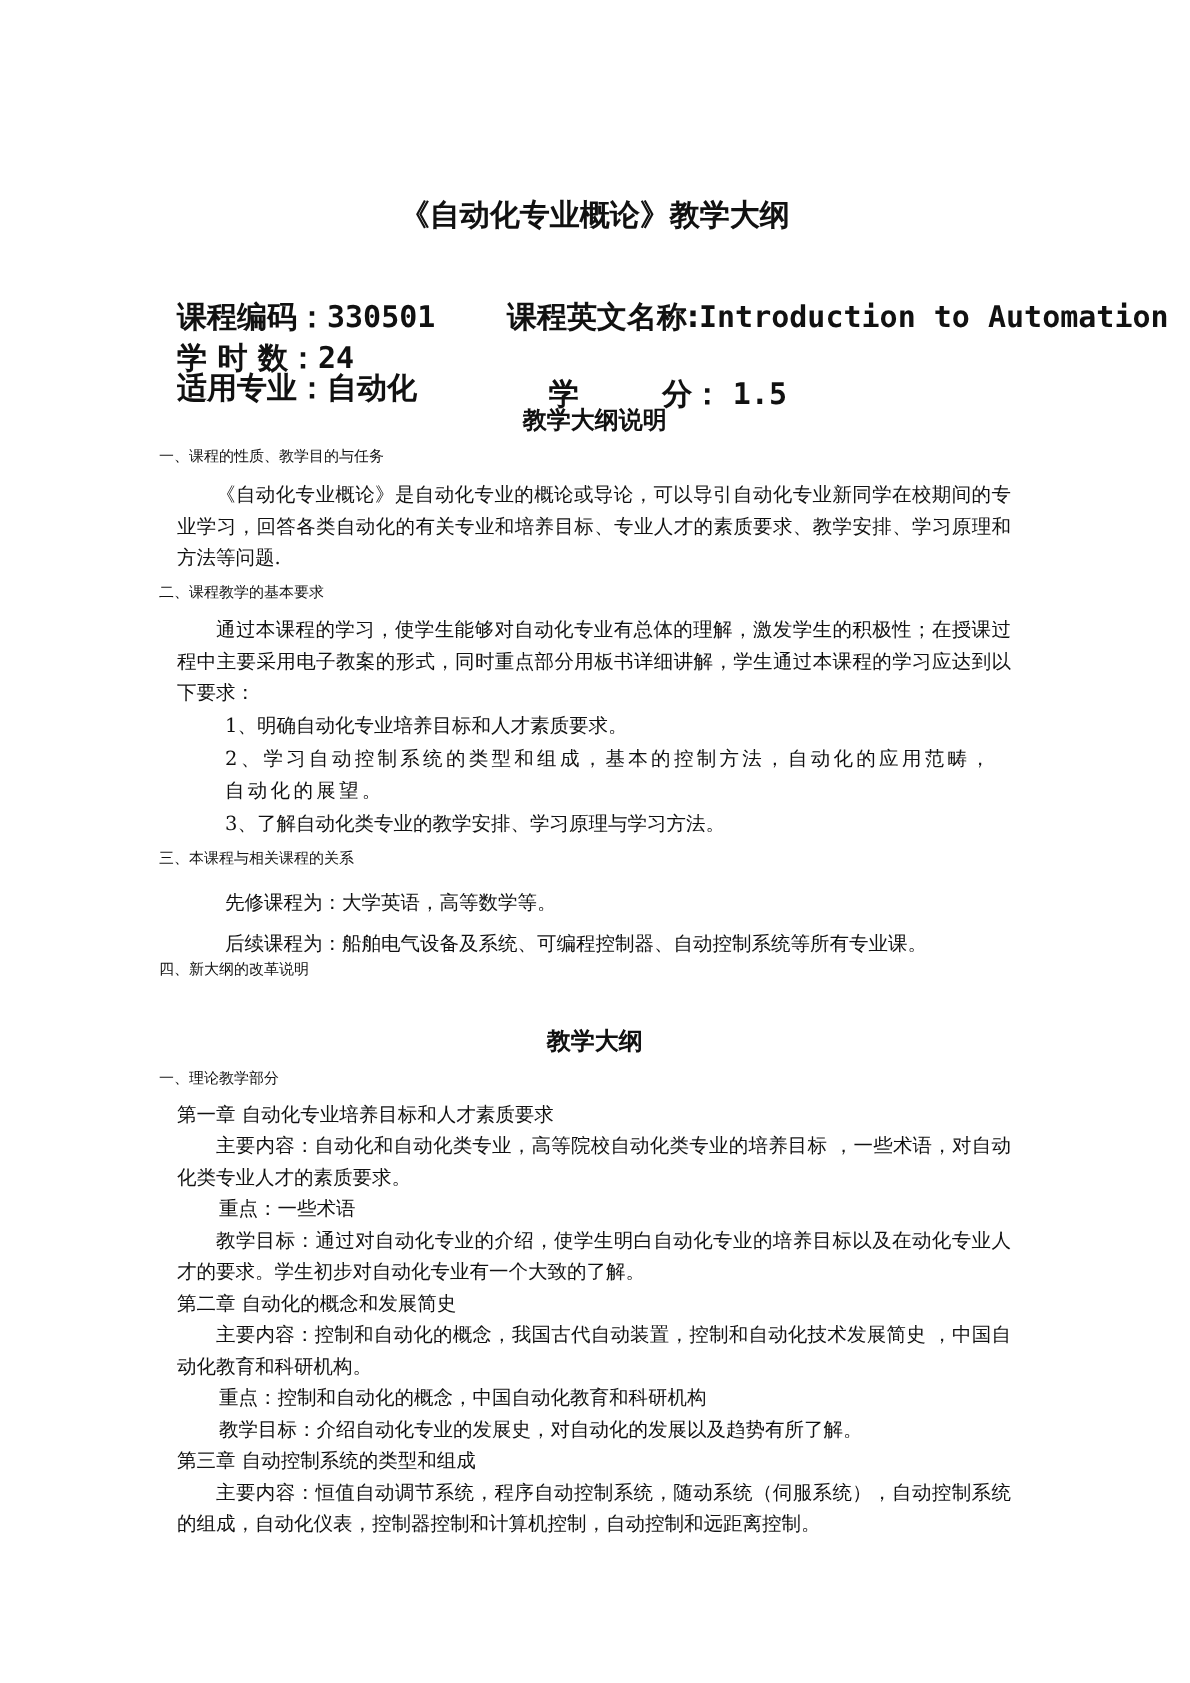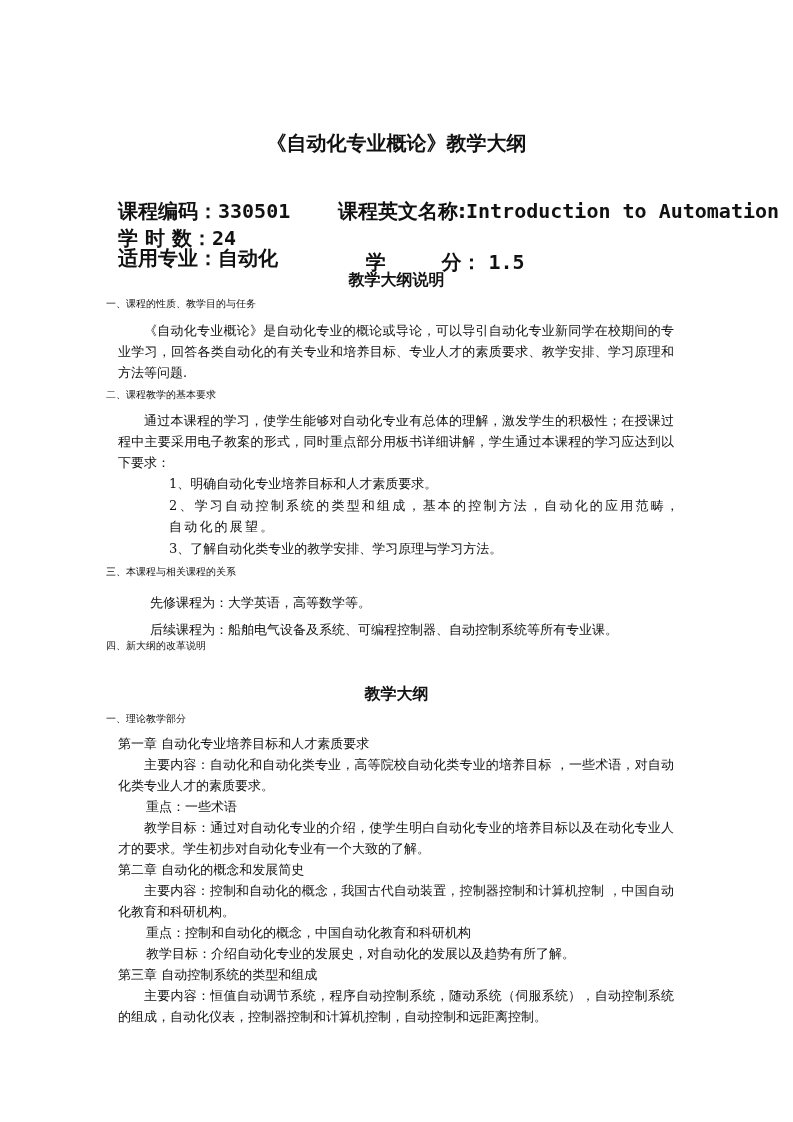--- a/index.html
+++ b/index.html
@@ -10,21 +10,21 @@
   .title { left:0; width:793px; top:130px; text-align:center; font-size:20px; font-weight:bold;
            font-family:"DejaVu Sans", "Liberation Sans", sans-serif; }
   .meta { font-size:20px; font-weight:bold; font-family:"DejaVu Sans", sans-serif; }
   .meta .mono { font-family:"DejaVu Sans Mono", "Liberation Mono", monospace; font-weight:bold; }
   .sec-title { left:0; width:793px; text-align:center; font-size:16px; font-weight:bold;
                font-family:"DejaVu Sans", sans-serif; }
   .h2 { left:106px; font-size:10px; font-weight:normal; font-family:"DejaVu Sans", sans-serif; }
   .p { font-size:13px; line-height:21px; }
   .para { position:absolute; left:118px; width:556px; font-size:13px; line-height:21px;
           text-align:justify; text-indent:26px; white-space:normal; }
-  .item { font-size:13px;margin-left:19px; }
+  .item { font-size:13px; }
   .spaced { letter-spacing:2.2px; }
 </style>
 </head>
 <body>
 
 <div class="page">
 
   <div class="abs title">《自动化专业概论》教学大纲</div>
 
   <div class="abs meta" style="left:118px; top:198px;">
@@ -63,20 +63,20 @@
 
   <div class="abs sec-title" style="top:684px;">教学大纲</div>
   <div class="abs h2" style="top:712px;">一、理论教学部分</div>
 
   <div class="abs p" style="left:118px; top:733px;">第一章  自动化专业培养目标和人才素质要求</div>
   <div class="para" style="top:754px;">主要内容：自动化和自动化类专业，高等院校自动化类专业的培养目标 ，一些术语，对自动化类专业人才的素质要求。</div>
   <div class="abs p" style="left:146px; top:796px;">重点：一些术语</div>
   <div class="para" style="top:817px;">教学目标：通过对自动化专业的介绍，使学生明白自动化专业的培养目标以及在动化专业人才的要求。学生初步对自动化专业有一个大致的了解。</div>
 
   <div class="abs p" style="left:118px; top:859px;">第二章  自动化的概念和发展简史</div>
-  <div class="para" style="top:880px;">主要内容：控制和自动化的概念，我国古代自动装置，控制器控制和计算机控制 ，中国自动化教育和科研机构。</div>
+  <div class="para" style="top:880px;">主要内容：控制和自动化的概念，我国古代自动装置，控制和自动化技术发展简史 ，中国自动化教育和科研机构。</div>
   <div class="abs p" style="left:146px; top:922px;">重点：控制和自动化的概念，中国自动化教育和科研机构</div>
   <div class="abs p" style="left:146px; top:943px;">教学目标：介绍自动化专业的发展史，对自动化的发展以及趋势有所了解。</div>
 
   <div class="abs p" style="left:118px; top:964px;">第三章  自动控制系统的类型和组成</div>
   <div class="para" style="top:985px;">主要内容：恒值自动调节系统，程序自动控制系统，随动系统（伺服系统），自动控制系统的组成，自动化仪表，控制器控制和计算机控制，自动控制和远距离控制。</div>
 
 </div>
 
 </body></html>

